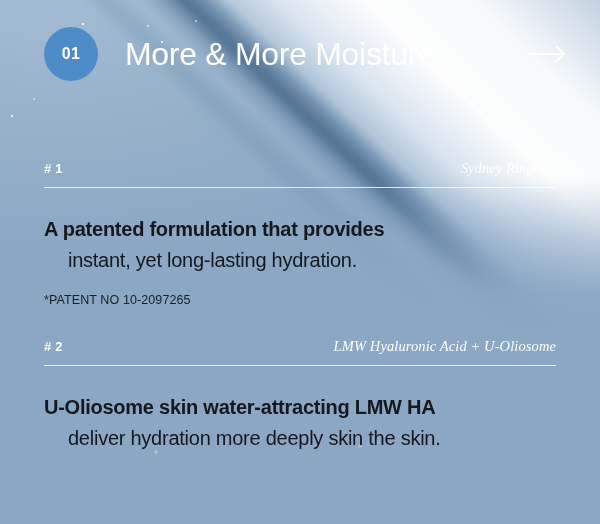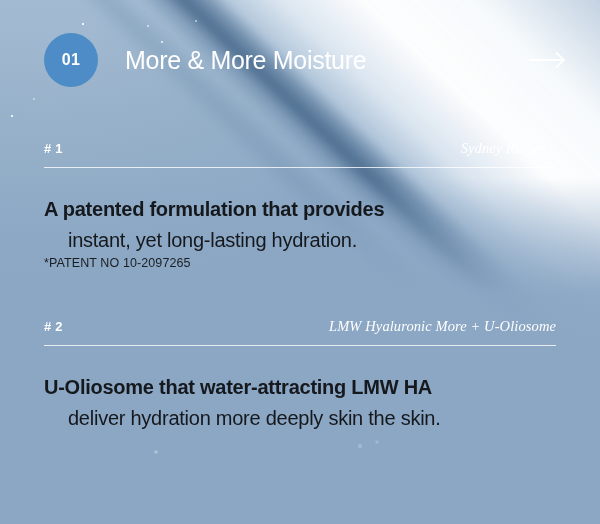--- a/index.html
+++ b/index.html
@@ -121,21 +121,21 @@
     z-index: 3;
     width: 600px;
     height: 524px;
   }
 
   
   .header {
     position: absolute;
     left: 44px;
     right: 30px;
-    top: 32px;
+    top: 26px;
     height: 56px;
     display: flex;
     align-items: center;
   }
   .badge {
     width: 54px;
     height: 54px;
     border-radius: 50%;
     background: #4d8cc6;
     color: #ffffff;
@@ -143,21 +143,21 @@
     align-items: center;
     justify-content: center;
     font-size: 16px;
     font-weight: 700;
     letter-spacing: 0.3px;
     flex: 0 0 auto;
   }
   .title {
     margin-left: 27px;
     color: #ffffff;
-    font-size: 25px;
+    font-size: 32px;
     font-weight: 500;
     letter-spacing: -0.3px;
     white-space: nowrap;
     flex: 0 0 auto;
   }
   .arrow {
     margin-left: auto;
     width: 42px;
     height: 24px;
     flex: 0 0 auto;
@@ -183,20 +183,21 @@
     font-size: 13px;
     font-weight: 700;
     letter-spacing: 0.2px;
   }
   .sec-tag {
     color: #ffffff;
     font-family: "Liberation Serif", "DejaVu Serif", serif;
     font-style: italic;
     font-size: 14.5px;
     letter-spacing: 0.1px;
+    margin-top: 20px;
   }
   .rule {
     height: 1px;
     background: rgba(255,255,255,0.78);
     width: 100%;
   }
 
   .body-text {
     margin-top: 26px;
     color: #15181c;
@@ -204,20 +205,21 @@
   .body-line {
     font-size: 20px;
     line-height: 31px;
     letter-spacing: -0.25px;
     white-space: nowrap;
   }
   .body-line.strong { font-weight: 700; }
   .body-line.light  { font-weight: 400; margin-left: 24px; }
 
   .note {
+    margin-top: 17px;
     color: #1b1f24;
     font-size: 12.5px;
     font-weight: 400;
     letter-spacing: 0.1px;
   }
 </style>
 </head>
 <body>
 
 <div class="slide">
@@ -255,23 +257,23 @@
       <div class="body-text">
         <div class="body-line strong">A patented formulation that provides</div>
         <div class="body-line light">instant, yet long-lasting hydration.</div>
         <div class="note">*PATENT NO 10-2097265</div>
       </div>
     </div>
 
     <div class="section section-2">
       <div class="sec-head">
         <span class="sec-num"># 2</span>
-        <span class="sec-tag">LMW Hyaluronic More + U-Oliosome</span>
+        <span class="sec-tag">LMW Hyaluronic Acid + U-Oliosome</span>
       </div>
       <div class="rule"></div>
       <div class="body-text">
-        <div class="body-line strong">U-Oliosome that water-attracting LMW HA</div>
+        <div class="body-line strong">U-Oliosome skin water-attracting LMW HA</div>
         <div class="body-line light">deliver hydration more deeply skin the skin.</div>
       </div>
     </div>
 
   </div>
 </div>
 
 </body></html>

